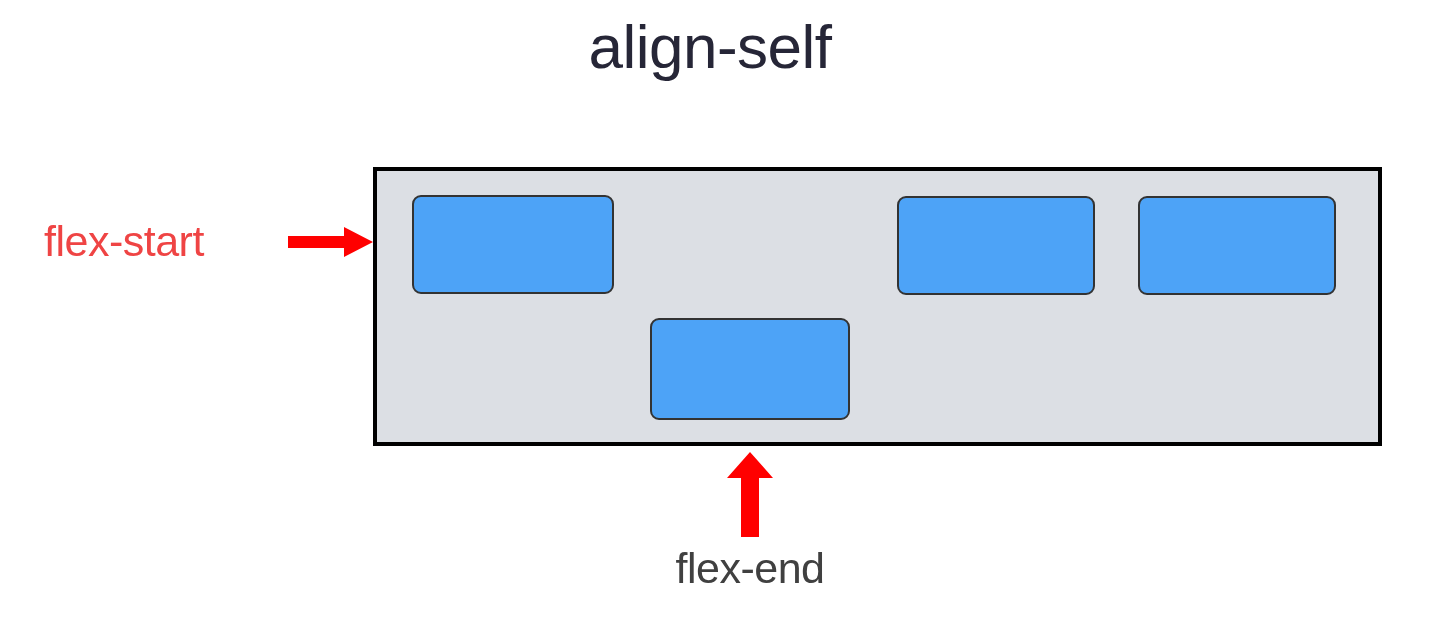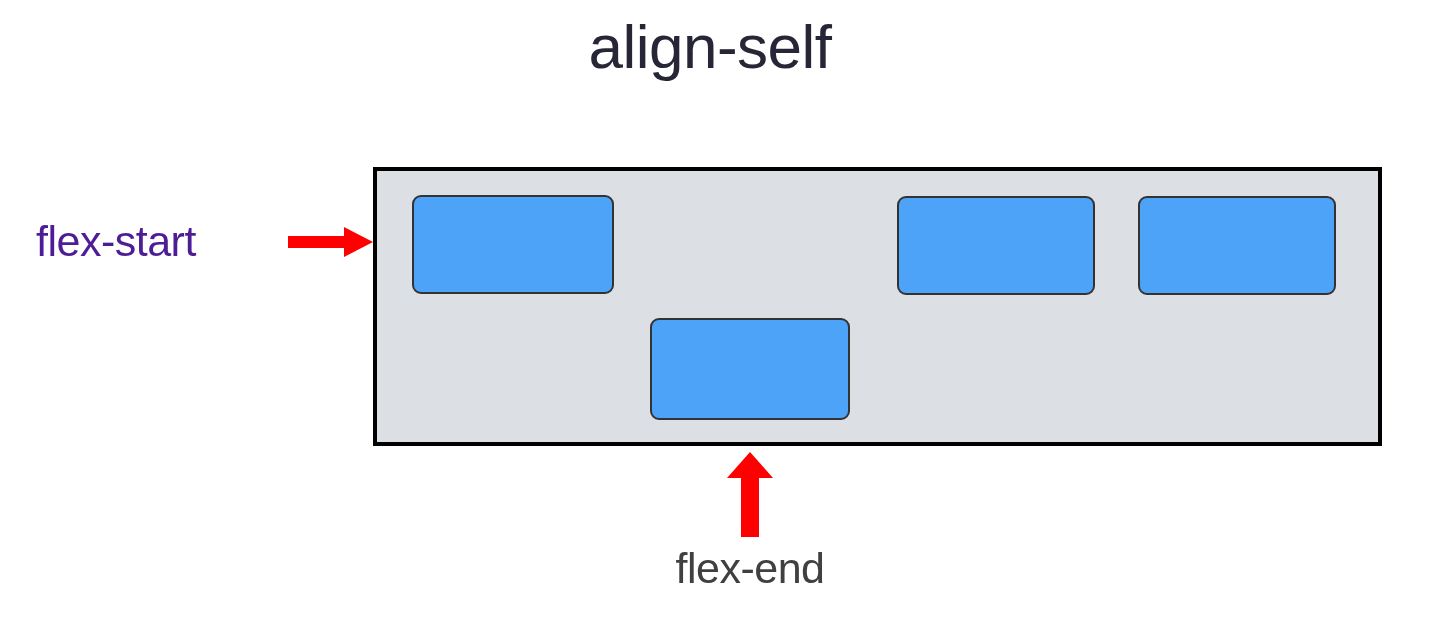--- a/index.html
+++ b/index.html
@@ -70,25 +70,25 @@
   
   #annotation-flex-start {
     position: absolute;
     left: 0px;
     top: 212px;
     width: 373px;
     height: 60px;
   }
   #annotation-flex-start .label {
     position: absolute;
-    left: 36px;
+    left: 44px;
     top: 0px;
     font-size: 43px;
     line-height: 58px;
-    color: #4c1d95;
+    color: #ef4444;
     white-space: nowrap;
     letter-spacing: -0.5px;
   }
   #arrow-right {
     position: absolute;
     left: 288px;
     top: 14px;
     width: 85px;
     height: 32px;
   }

